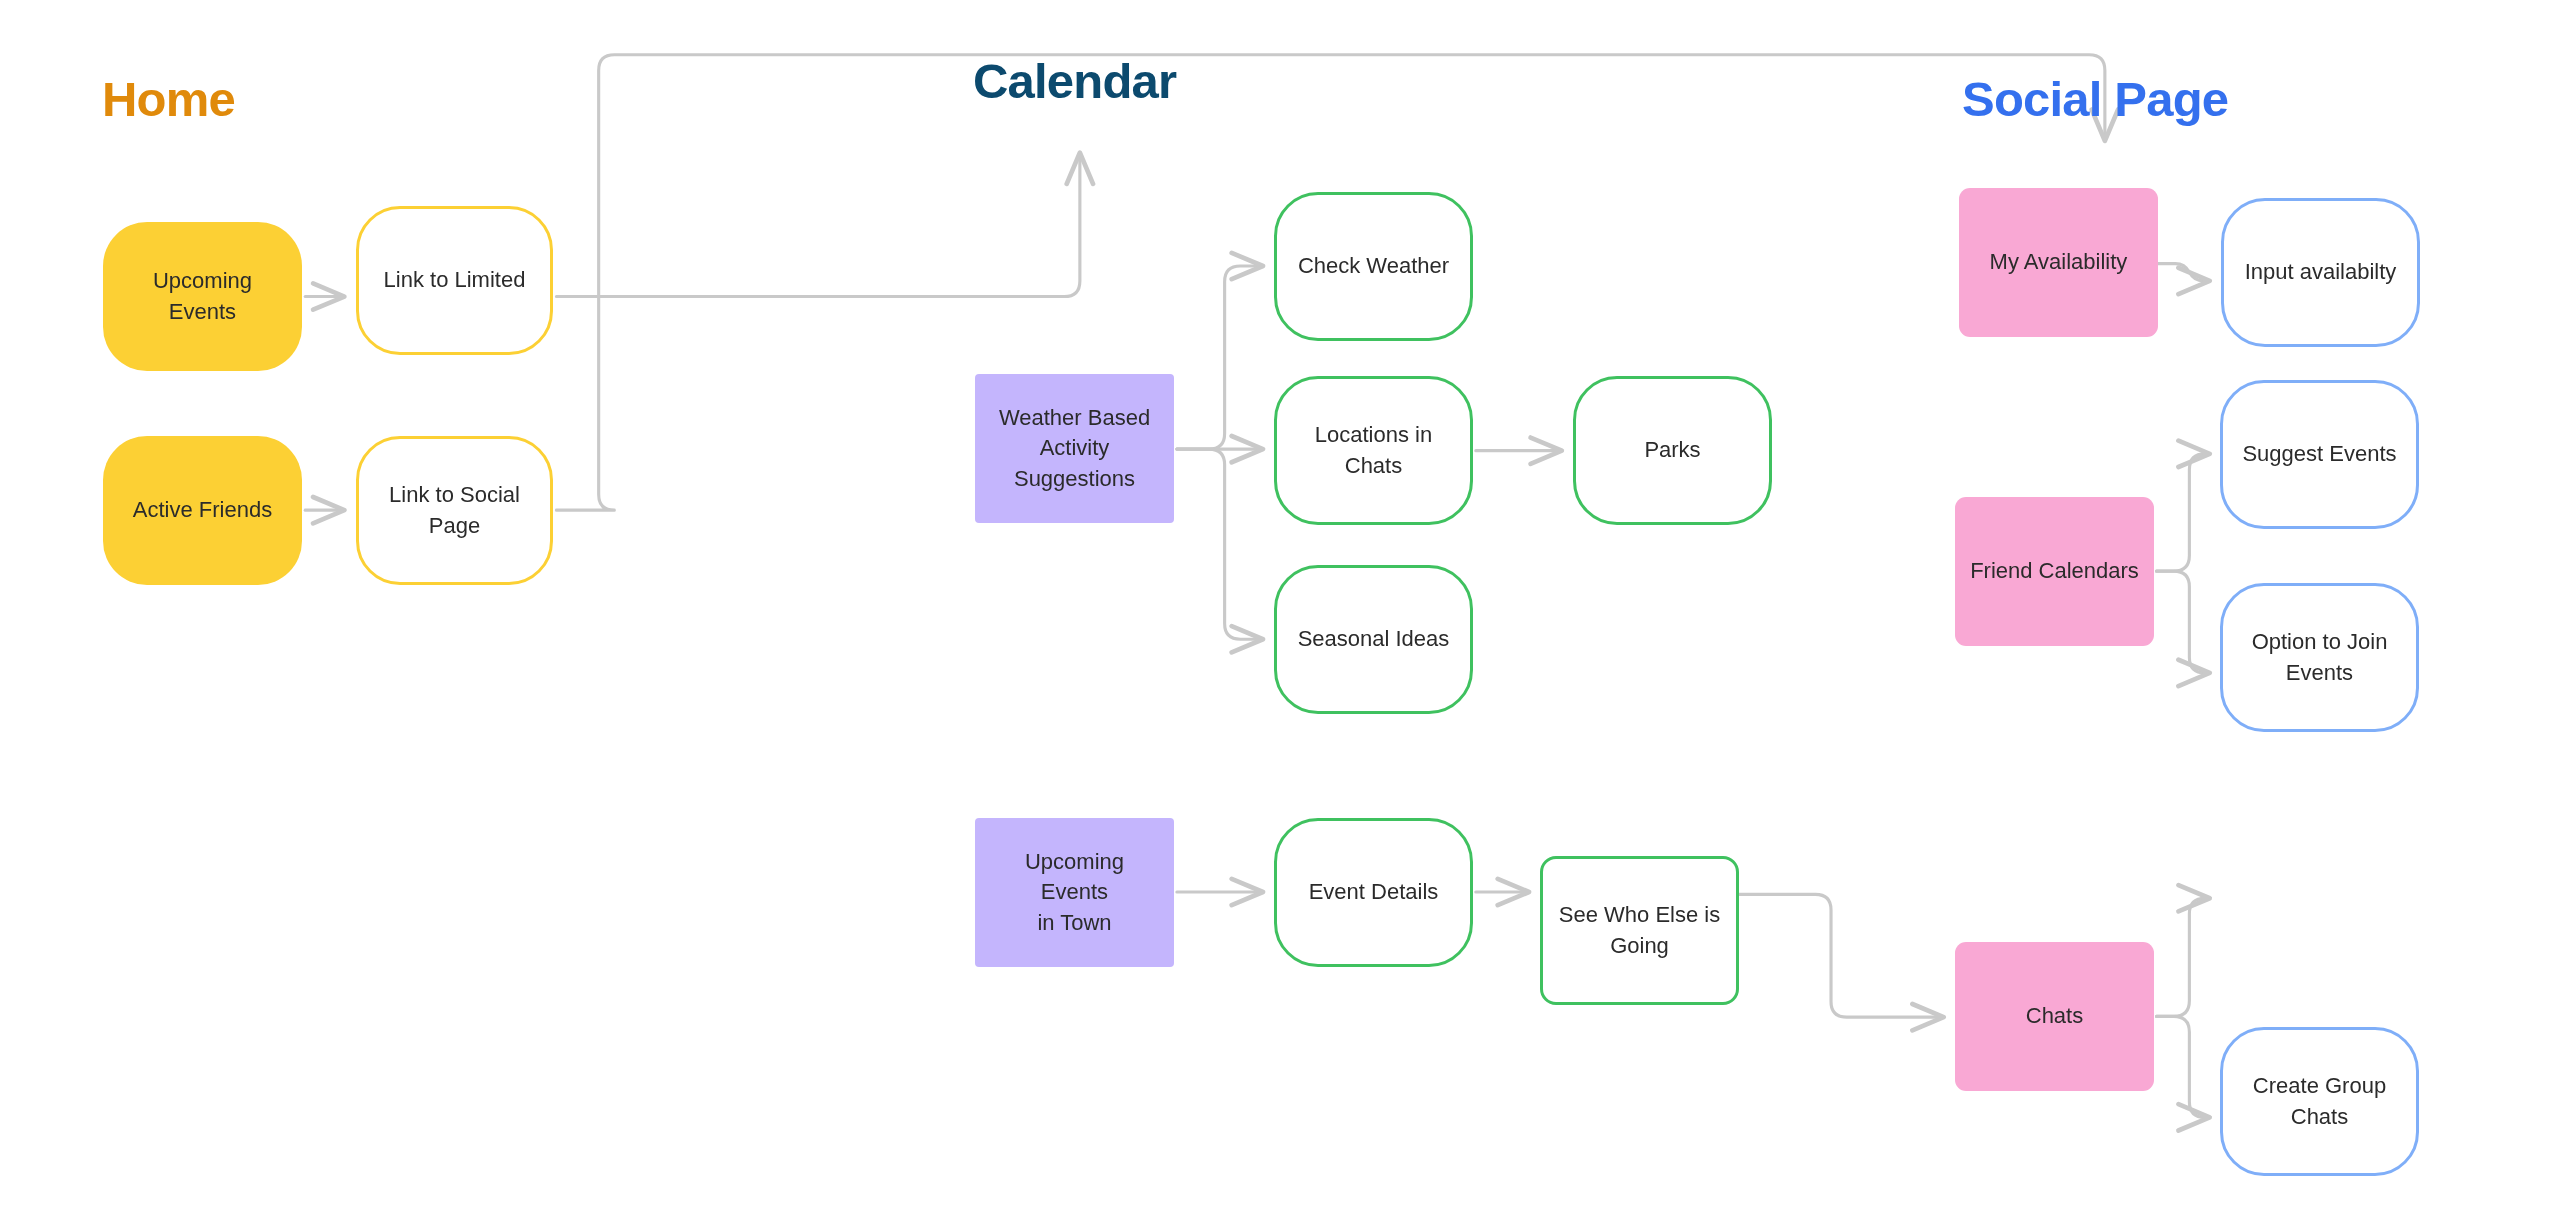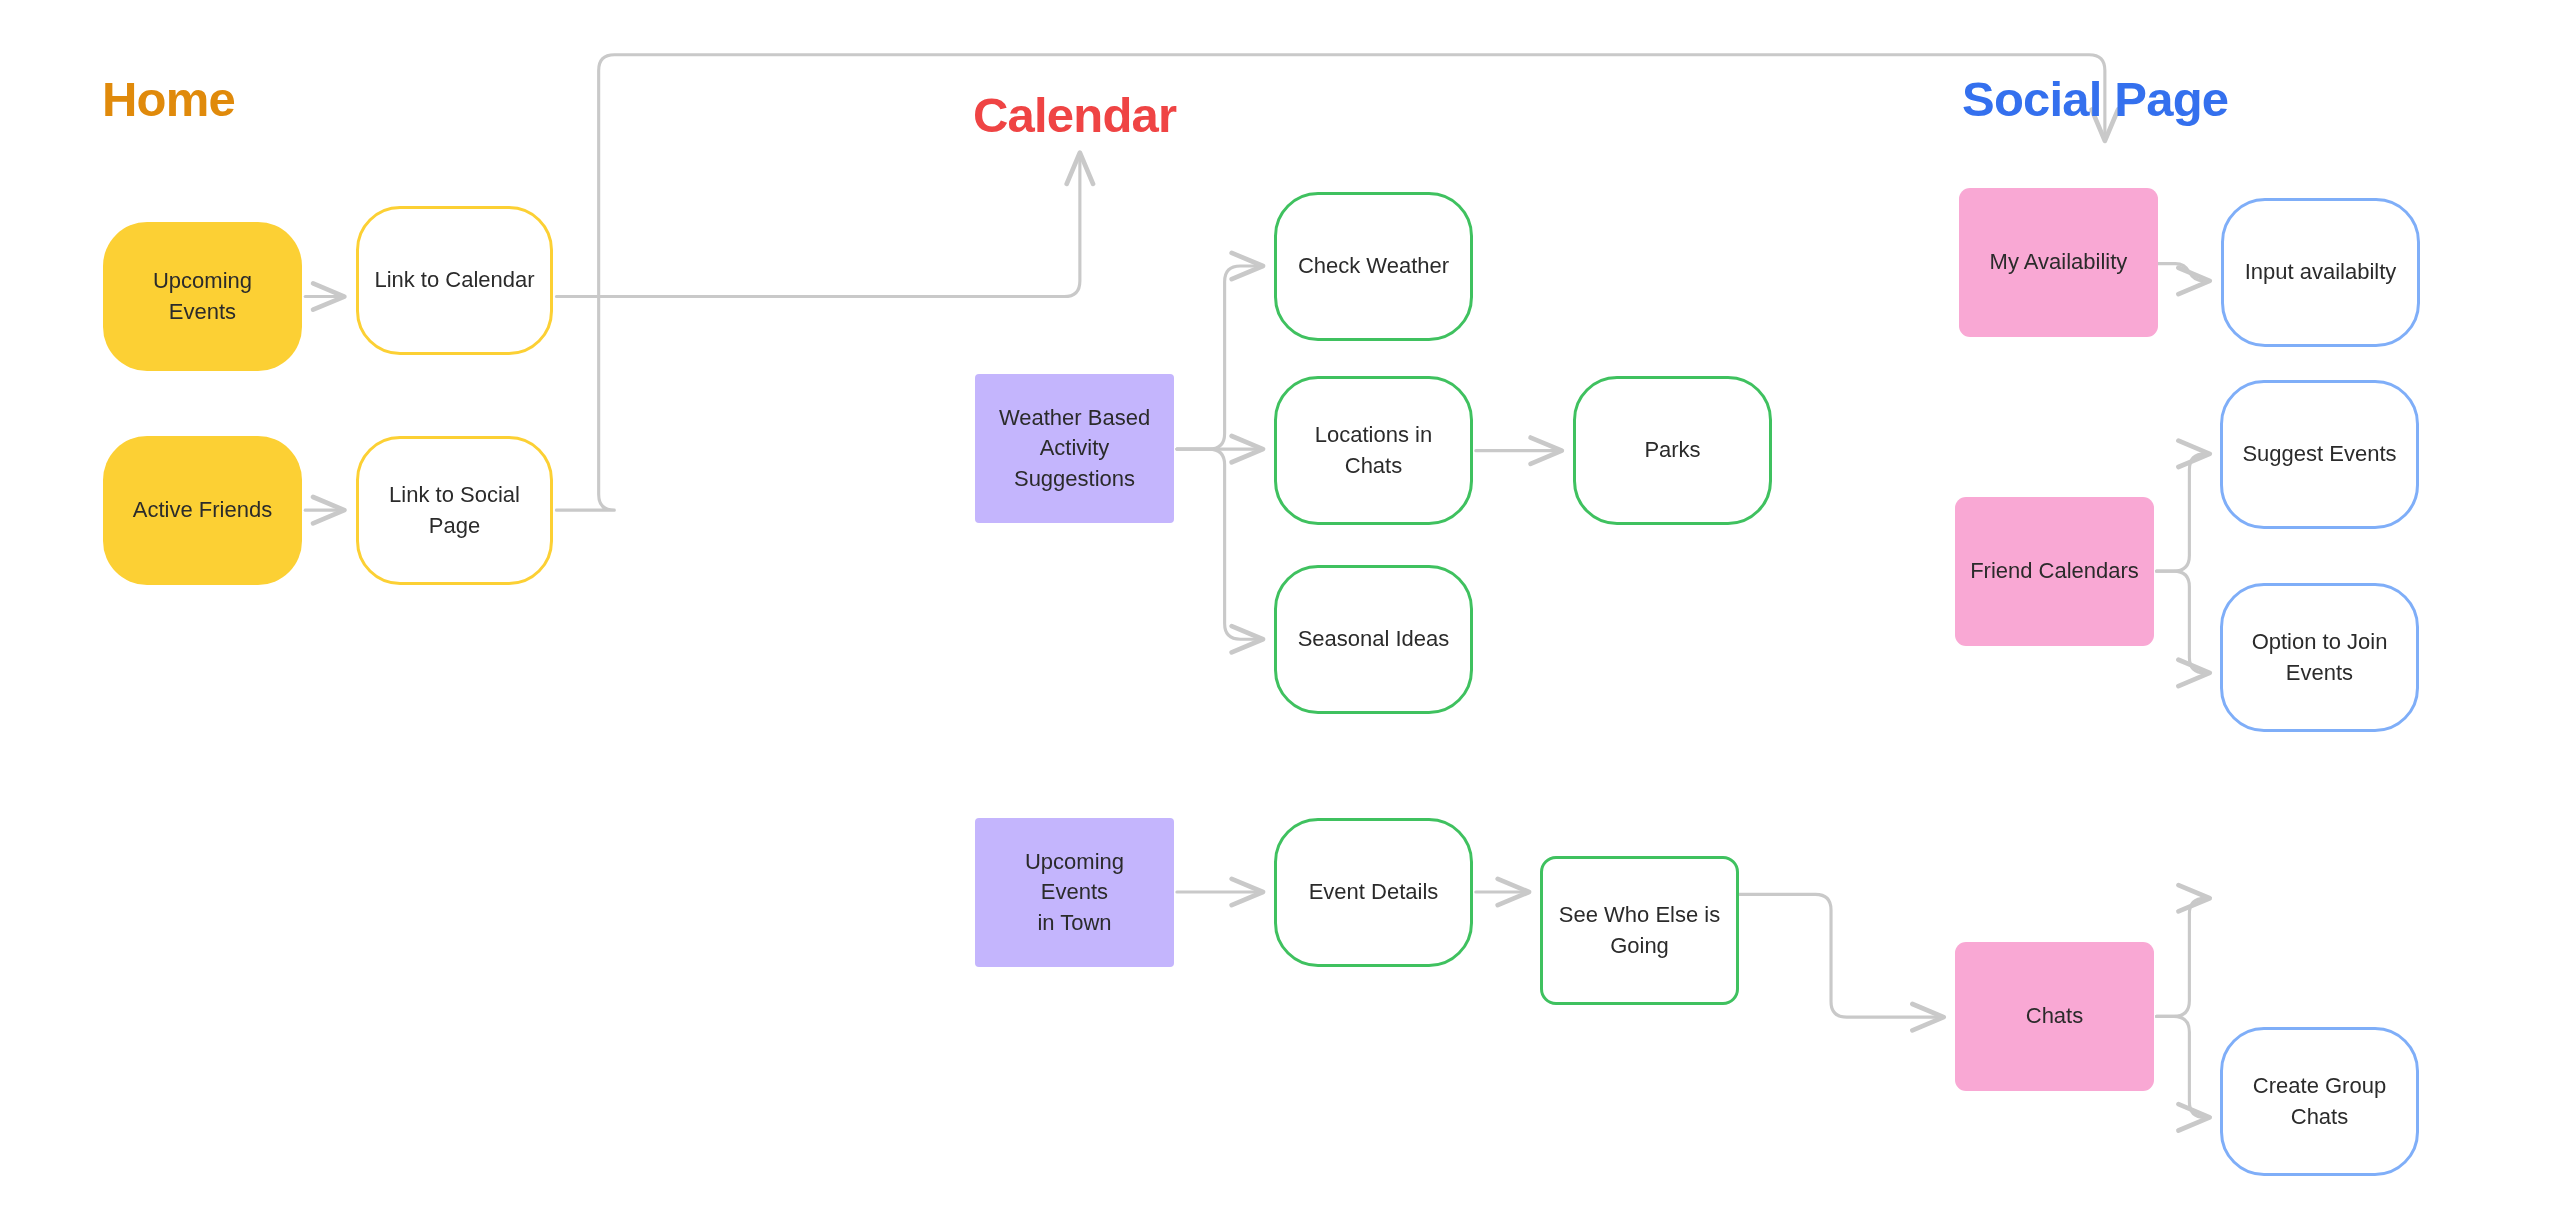--- a/index.html
+++ b/index.html
@@ -121,30 +121,30 @@
       <path d="M 2756,730 L 2778,730 Q 2798,730 2798,750 L 2798,840 Q 2798,860 2818,860 L 2824,860" marker-end="url(#ah)"></path>
 
       <path d="M 2756,1299 L 2778,1299 Q 2798,1299 2798,1279 L 2798,1168 Q 2798,1148 2818,1148 L 2824,1148" marker-end="url(#ah)"></path>
 
       <path d="M 2756,1299 L 2778,1299 Q 2798,1299 2798,1319 L 2798,1408 Q 2798,1428 2818,1428 L 2824,1428" marker-end="url(#ah)"></path>
     </g>
   </svg>
 
   <div class="section-title" style="left:102px; top:75px; color:#E08A0B;">Home</div>
 
-  <div class="section-title" style="left:973px; top:91px; color:#ef4444;">Calendar</div>
+  <div class="section-title" style="left:973px; top:57px; color:#0c4a6e;">Calendar</div>
 
   <div class="section-title" style="left:1946px; top:75px; color:#3470EE;margin-left:16px;">Social Page</div>
 
   <div class="node n-home-solid" style="left:103px; top:222px; width:199px; height:149px;">
     <span>Upcoming Events</span>
   </div>
 
   <div class="node n-home-outline" style="left:356px; top:206px; width:197px; height:149px;">
-    <span>Link to Calendar</span>
+    <span>Link to Limited</span>
   </div>
 
   <div class="node n-home-solid" style="left:103px; top:436px; width:199px; height:149px;">
     <span>Active Friends</span>
   </div>
 
   <div class="node n-home-outline" style="left:356px; top:436px; width:197px; height:149px;">
     <span>Link to Social<br>Page</span>
   </div>
 

